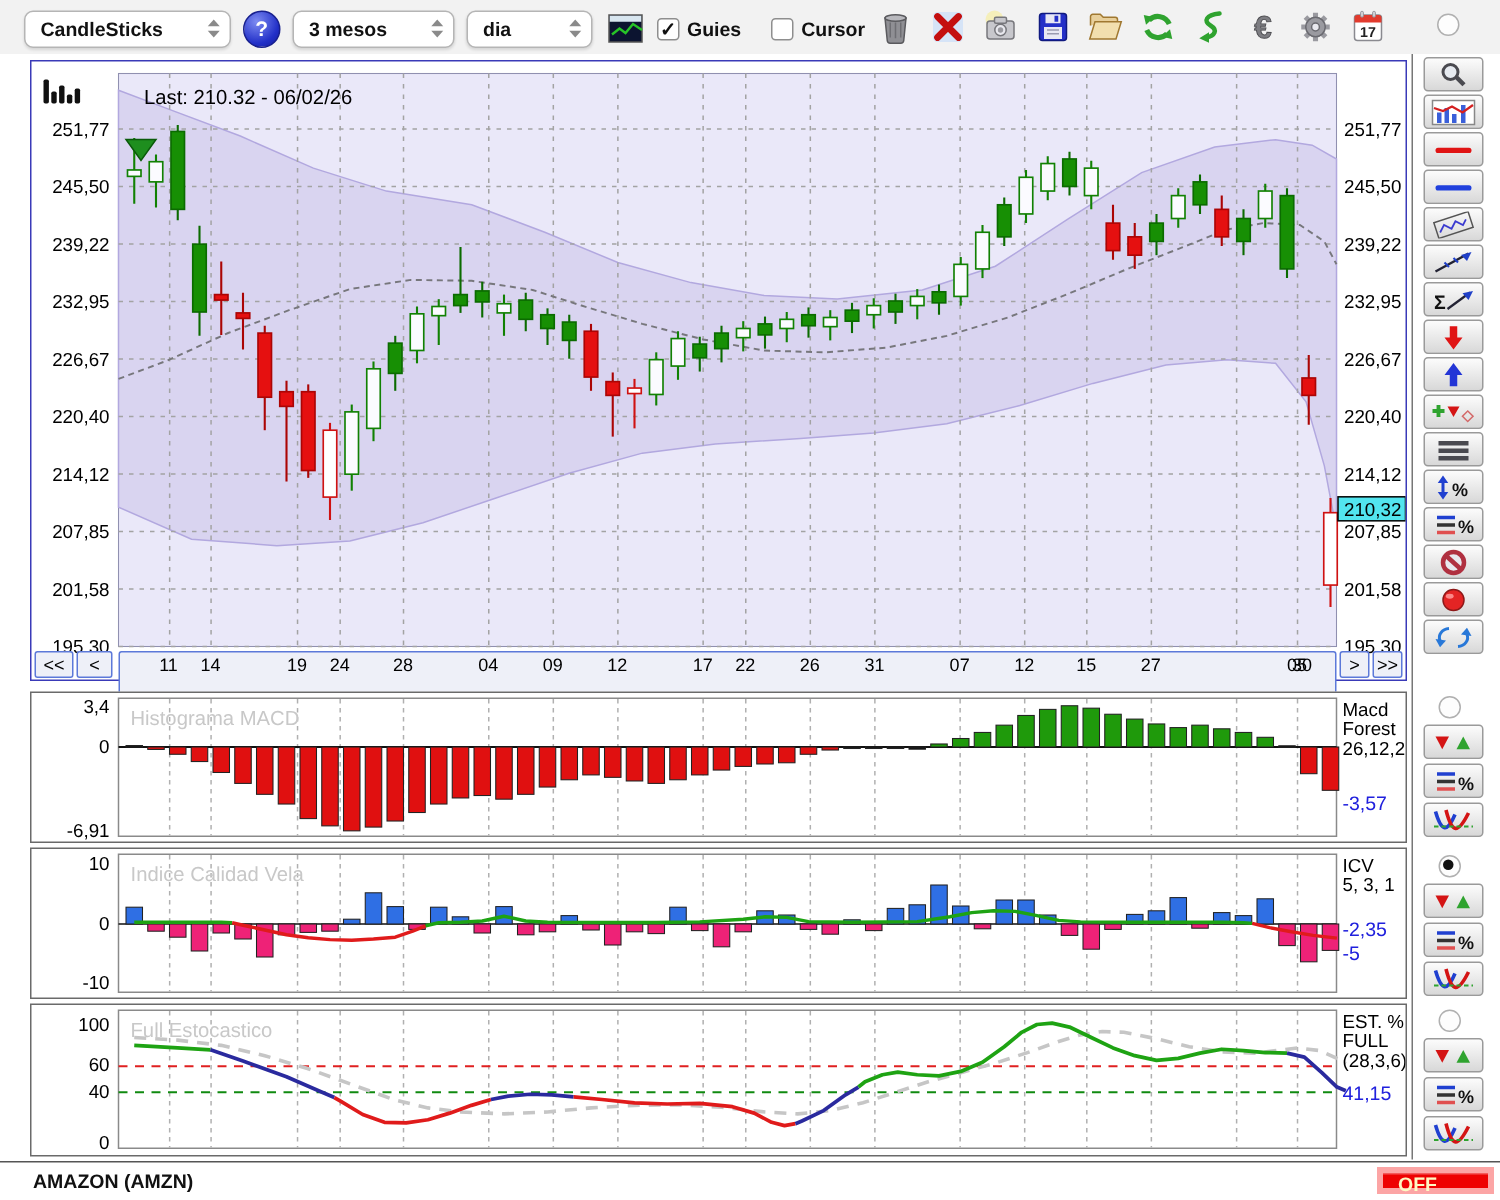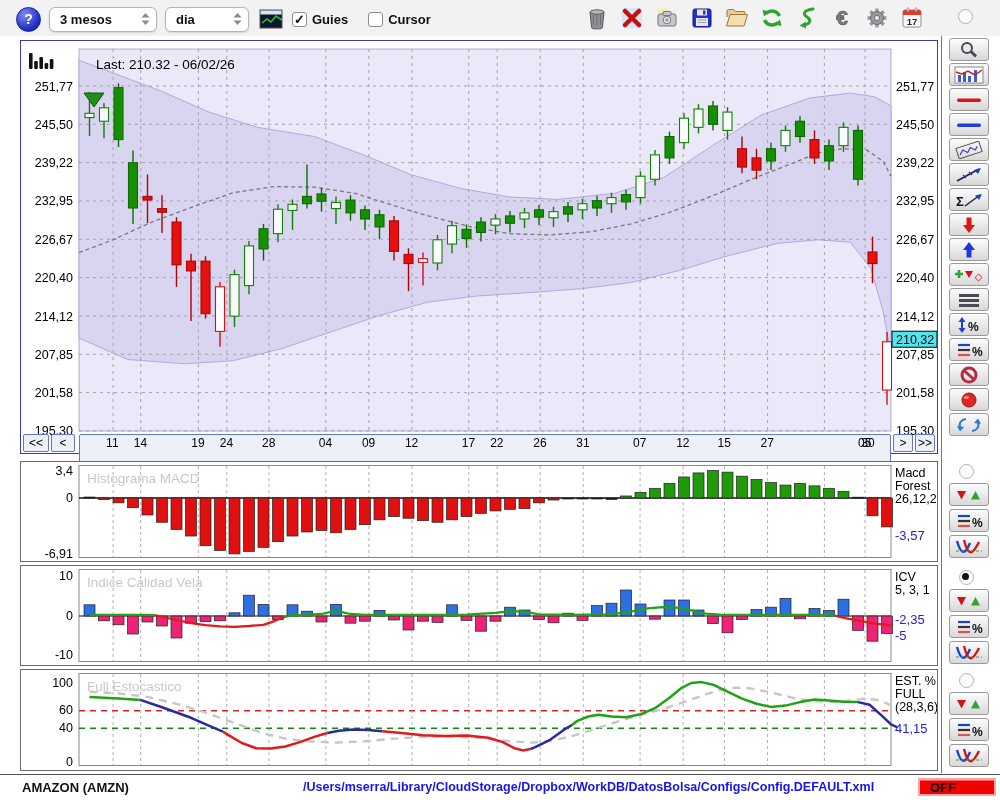--- a/index.html
+++ b/index.html
@@ -35,30 +35,37 @@
   .sidebar { position:absolute; left:944px; top:0; width:56px; height:800px; }
   .sb-btn { position:absolute; left:5px; width:40px; height:23px; border:1px solid #9a9a9a; border-radius:3px;
             background:linear-gradient(#fcfcfc,#d8d8d8); display:flex; align-items:center; justify-content:center; }
   .sb-radio { position:absolute; left:15px; }
   .vline { position:absolute; left:941px; top:36px; height:737px; width:1px; background:#777; }
   .statusbar { position:absolute; left:0; top:774px; width:1000px; height:26px; background:#fff;
                border-top:1px solid #555; }
   .sym { position:absolute; left:22px; top:5px; font-size:13px; font-weight:700; color:#111; }
   .cfgpath { position:absolute; left:303px; top:5px; font-size:12.5px; font-weight:700; color:#1515e8; }
   .offbtn { position:absolute; left:918px; top:3px; width:78px; height:18px; background:#ee0202;
-            border:2px solid #fca5a5; color:#000000; font-weight:700; font-size:13px; line-height:16px;
+            border:4px solid #fca5a5; color:#fef9c3; font-weight:700; font-size:13px; line-height:16px;
             padding-left:10px; box-shadow:inset 0 1px 0 rgba(255,255,255,.35); }
   svg.fill { position:absolute; left:0; top:0; }
   text { font-family:"Liberation Sans", sans-serif; }
 </style>
 </head>
 <body>
 
 <div class="toolbar">
   <div class="tb-left">
+    <div class="select" style="width:138px">
+      <span>CandleSticks</span>
+      <svg width="11" height="16">
+          <polygon points="5.5,2 9.5,6.5 1.5,6.5" fill="#8a8a8a"></polygon>
+          <polygon points="5.5,14 9.5,9.5 1.5,9.5" fill="#8a8a8a"></polygon>
+        </svg>
+    </div>
     <div class="help">?</div>
     <div class="select" style="width:108px">
       <span>3 mesos</span>
       <svg width="11" height="16">
           <polygon points="5.5,2 9.5,6.5 1.5,6.5" fill="#8a8a8a"></polygon>
           <polygon points="5.5,14 9.5,9.5 1.5,9.5" fill="#8a8a8a"></polygon>
         </svg>
     </div>
     <div class="select" style="width:84px">
       <span>dia</span>
@@ -767,15 +774,14 @@
     <svg width="32" height="18">
         <path d="M4 3 C8 17 12 17 17 5" stroke="#2040d0" stroke-width="2.4" fill="none"></path>
         <path d="M11 2 C15 18 19 18 26 4" stroke="#d41414" stroke-width="2.4" fill="none"></path>
         <path d="M3 13 h26" stroke="#2fa32f" stroke-width="1.2" stroke-dasharray="3,2"></path>
       </svg>
   </div>
 </div>
 
 <div class="statusbar">
   <span class="sym">AMAZON (AMZN)</span>
-  <span class="cfgpath">/Users/mserra/Library/CloudStorage/Dropbox/WorkDB/DatosBolsa/Configs/Config.DEFAULT.xml</span>
   <div class="offbtn">OFF</div>
 </div>
 
 </body></html>

